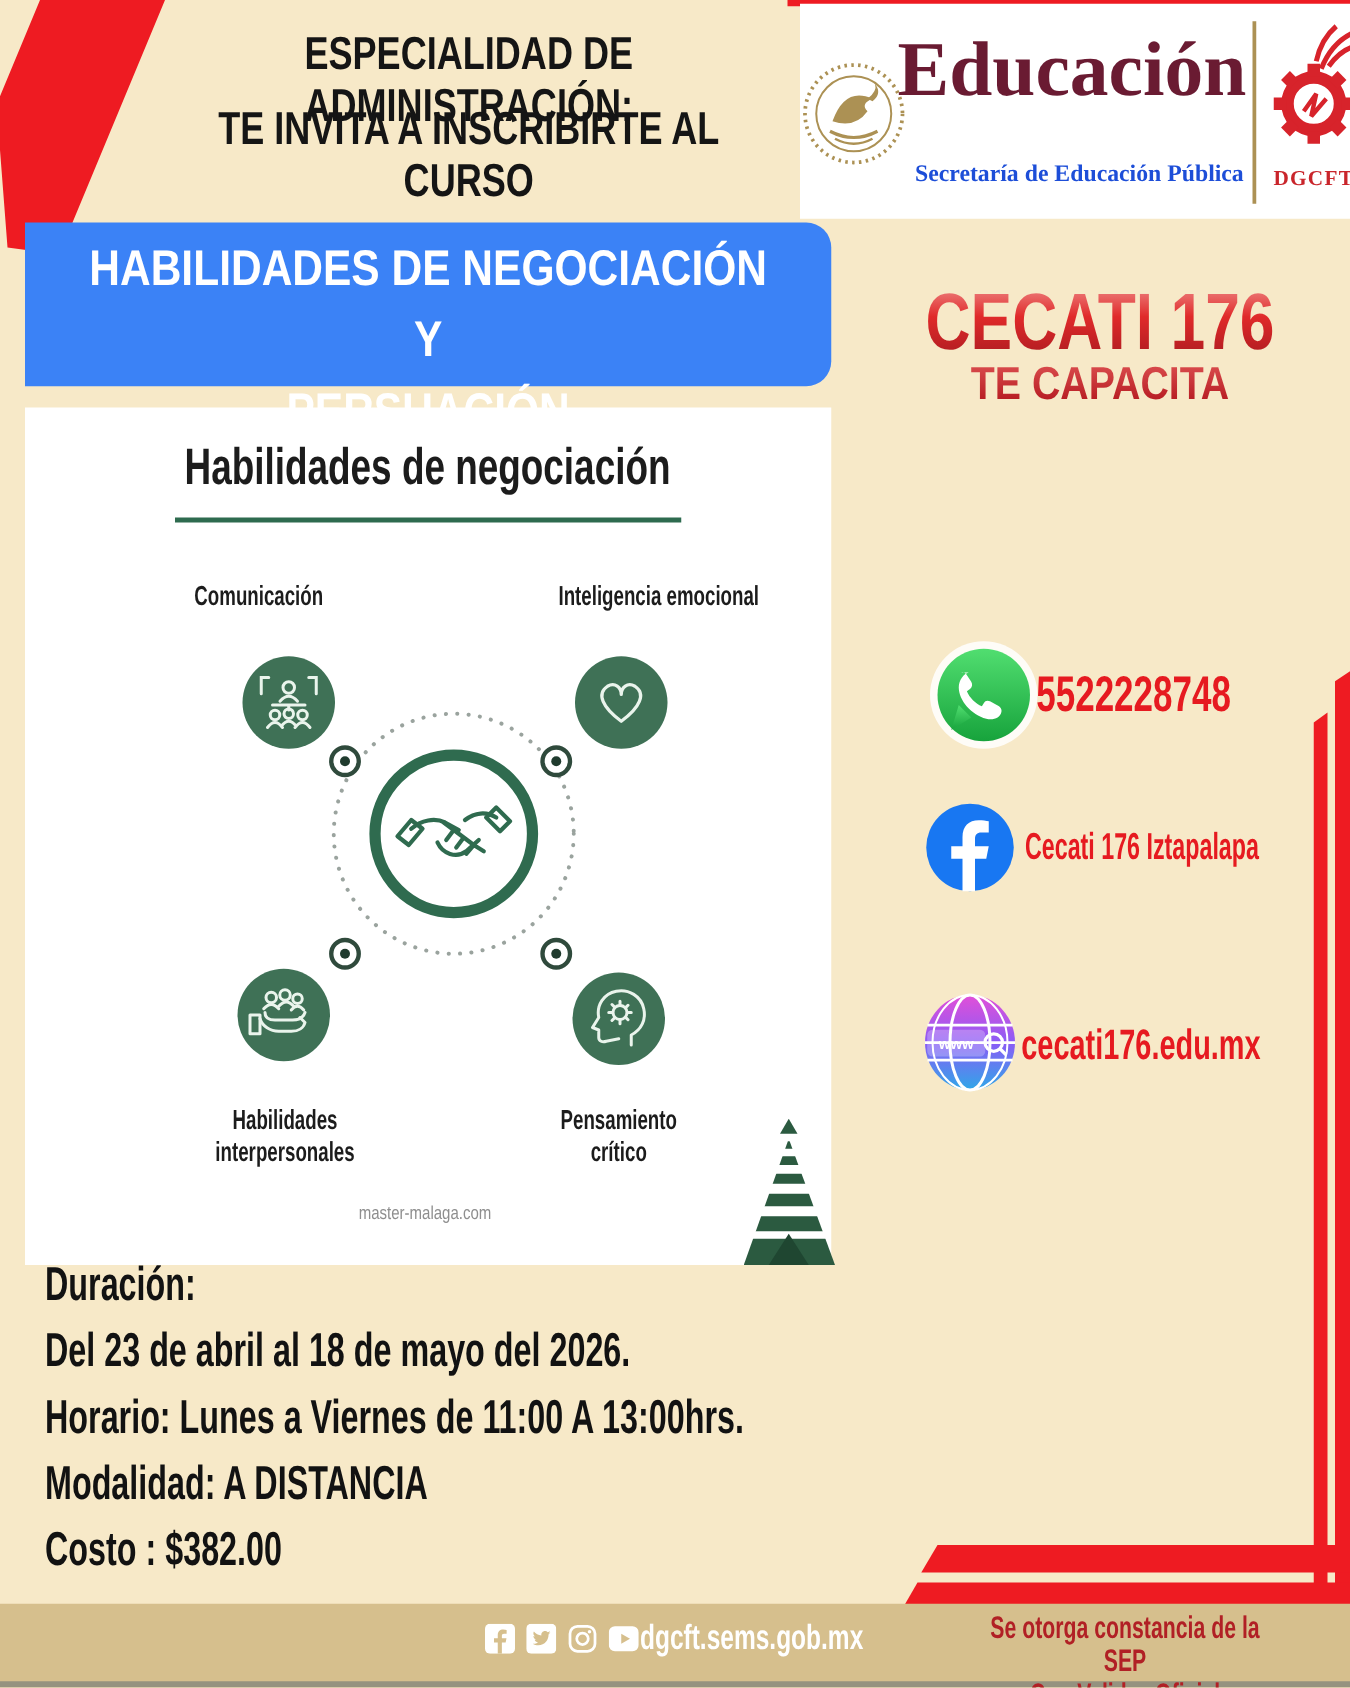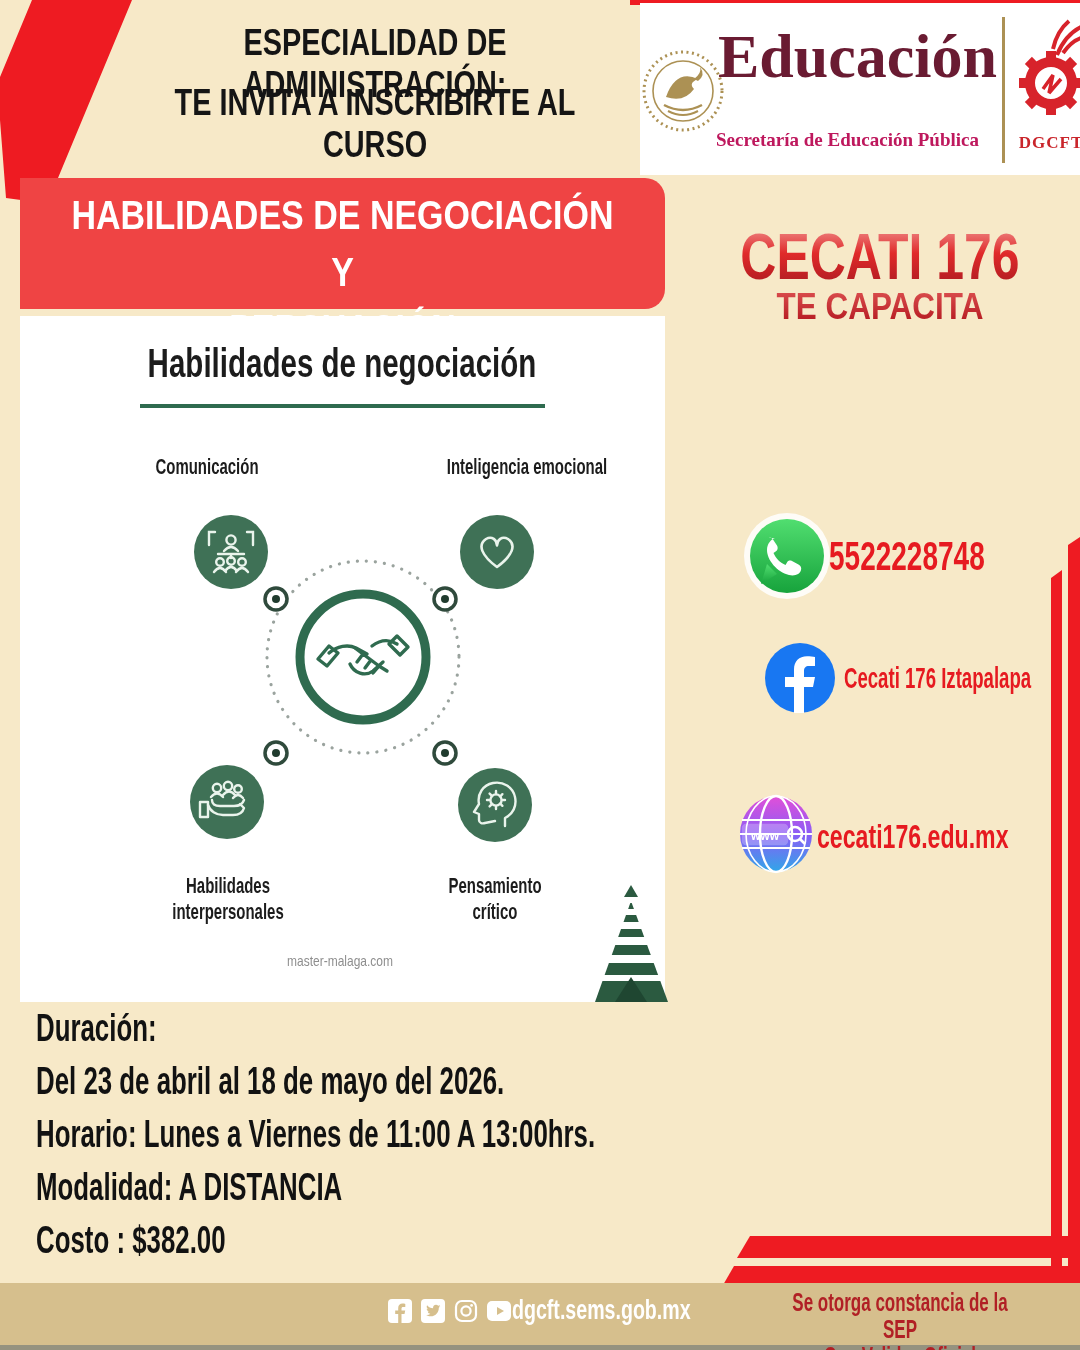--- a/index.html
+++ b/index.html
@@ -8,32 +8,32 @@
   .abs{position:absolute;}
   .z1{z-index:1;} .z2{z-index:2;}
   
   .hdr{left:95px;top:22px;width:560px;text-align:center;color:#151515;font-weight:bold;
        font-size:37px;transform:scaleX(.78);transform-origin:center;}
   .hdr2{top:82px;}
   
   .logobox{left:640px;top:3px;width:484px;height:172px;background:#fff;}
   .educacion{left:78px;top:18px;font-family:"Liberation Serif",serif;font-weight:bold;
              font-size:62px;color:#6A1B32;}
-  .sep{left:76px;top:126px;font-family:"Liberation Serif",serif;font-weight:bold;
-       font-size:19px;color:#be185d;}
+  .sep{left:92px;top:126px;font-family:"Liberation Serif",serif;font-weight:bold;
+       font-size:19px;color:#1d4ed8;}
   .golddiv{left:362px;top:14px;width:3px;height:146px;background:#AC9154;}
   .dgcft-t{left:378px;top:130px;width:66px;text-align:center;font-family:"Liberation Serif",serif;
            font-weight:bold;font-size:17px;color:#C9252B;letter-spacing:1px;}
   
-  .banner{left:20px;top:178px;width:645px;height:131px;background:#ef4444;
+  .banner{left:20px;top:178px;width:645px;height:131px;background:#3b82f6;
           border-radius:0 20px 20px 0;text-align:center;color:#fff;font-weight:bold;
           font-size:40px;line-height:57px;padding-top:9px;box-sizing:border-box;}
   .banner .bline{transform:scaleX(.85);transform-origin:center;}
   
-  .card{left:20px;top:316px;width:645px;height:686px;background:#fff;}
+  .card{left:20px;top:326px;width:645px;height:686px;background:#fff;}
   .dtitle{left:22px;top:24px;width:600px;text-align:center;font-weight:bold;font-size:41px;
           color:#1c1c1c;transform:scaleX(.72);transform-origin:center;}
   .dunder{left:120px;top:88px;width:405px;height:4px;background:#2E6B4F;}
   .nlabel{font-weight:bold;font-size:22px;color:#1c1c1c;text-align:center;line-height:26px;
           transform:scaleX(.68);transform-origin:center;}
   .wm{left:170px;top:636px;width:300px;text-align:center;font-size:15px;color:#8e8e8e;
       transform:scaleX(.8);transform-origin:center;}
   
   .cecati{left:700px;top:220px;width:360px;text-align:center;font-weight:bold;font-size:64px;
           transform:scaleX(.78);transform-origin:center;
@@ -222,21 +222,21 @@
           <stop offset="1" stop-color="#17a33c"></stop>
     </linearGradient>
       </defs>
     <circle cx="44" cy="44" r="37" fill="url(#wag)"></circle>
     <polygon points="18,72 24,52 34,62" fill="url(#wag)"></polygon>
     <path d="M32,26 c-4,1 -8,6 -8,12 c0,10 10,22 22,25 c6,1.5 11,-1 12,-5 c0.8,-2.5 -0.5,-4.5 -2.5,-5.5 l-6.5,-3.5 c-2,-1 -4,-0.5 -5,1.5 l-1.5,2.5 c-5,-2 -10,-7 -12,-12 l2.5,-1.8 c1.8,-1.3 2.2,-3.8 1,-5.8 l-4,-6 c-1,-1.5 -2.5,-2 -4,-1.4 z" fill="#ffffff"></path>
   </svg>
   <span class="abs contact-txt" style="left:86px;top:22px;font-size:40px;transform:scaleX(.7);white-space:nowrap;">5522228748</span>
 </div>
 
-<div class="abs z2" style="left:764px;top:642px;">
+<div class="abs z2" style="left:740px;top:642px;">
   <svg width="72" height="72" viewBox="0 0 72 72" style="vertical-align:middle;">
     <circle cx="36" cy="36" r="35" fill="#1877F2"></circle>
     <path d="M40,71 v-26 h9 l2,-10 h-11 v-6 c0,-3 1.5,-5 5,-5 h6 v-9 c-2,-0.4 -5,-0.8 -8,-0.8 c-8,0 -13,4.8 -13,13.4 v7.4 h-9 v10 h9 v26 z" fill="#ffffff"></path>
   </svg>
   <span class="abs contact-txt" style="left:80px;top:19px;font-size:30px;transform:scaleX(.62);white-space:nowrap;">Cecati 176 Iztapalapa</span>
 </div>
 
 <div class="abs z2" style="left:735px;top:793px;">
   <svg width="82" height="82" viewBox="0 0 82 82" style="vertical-align:middle;">
     <defs>

